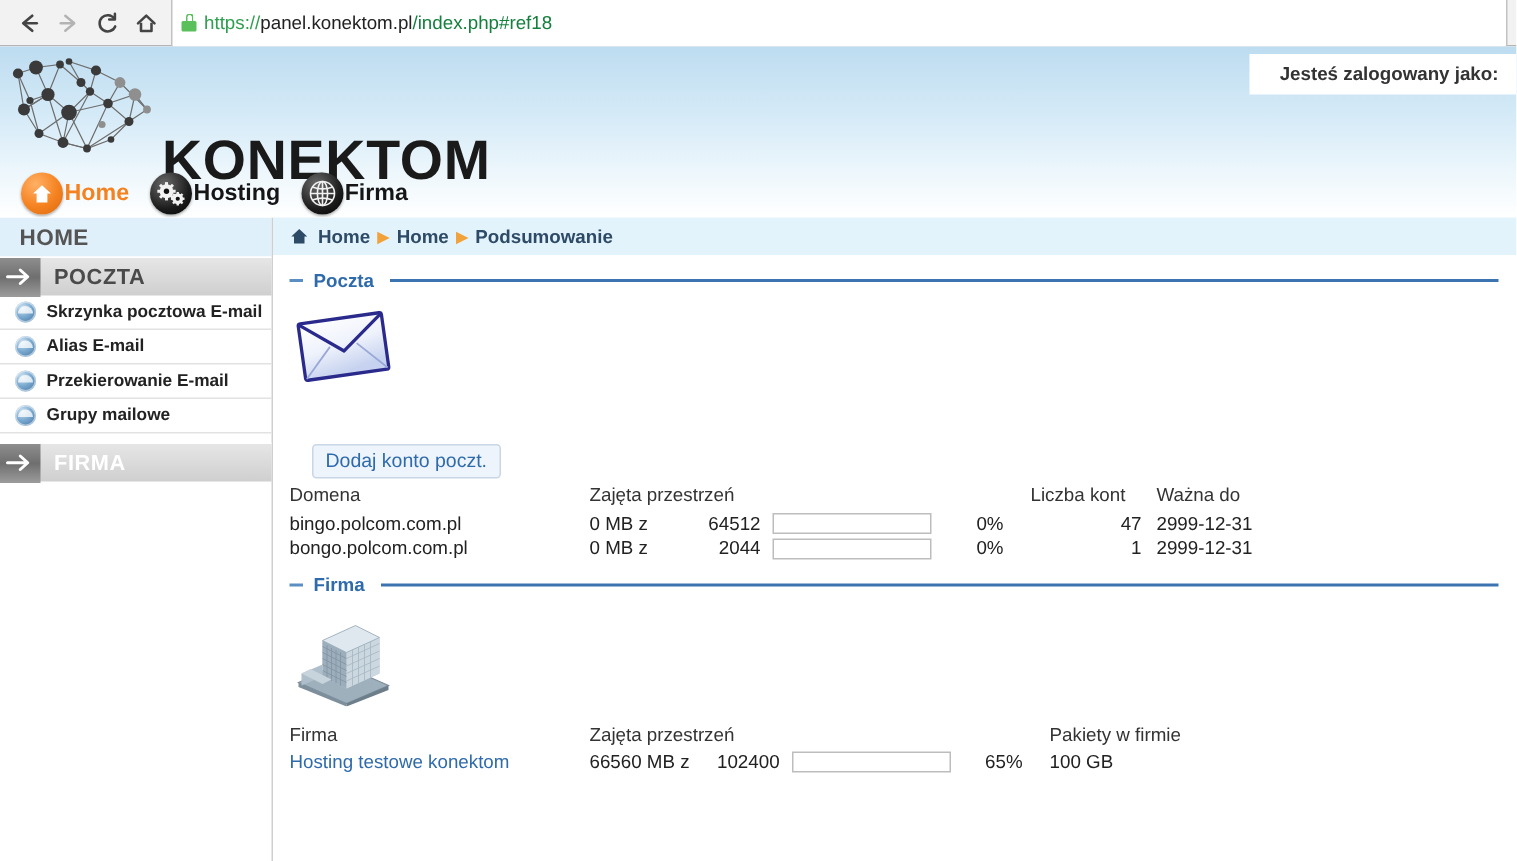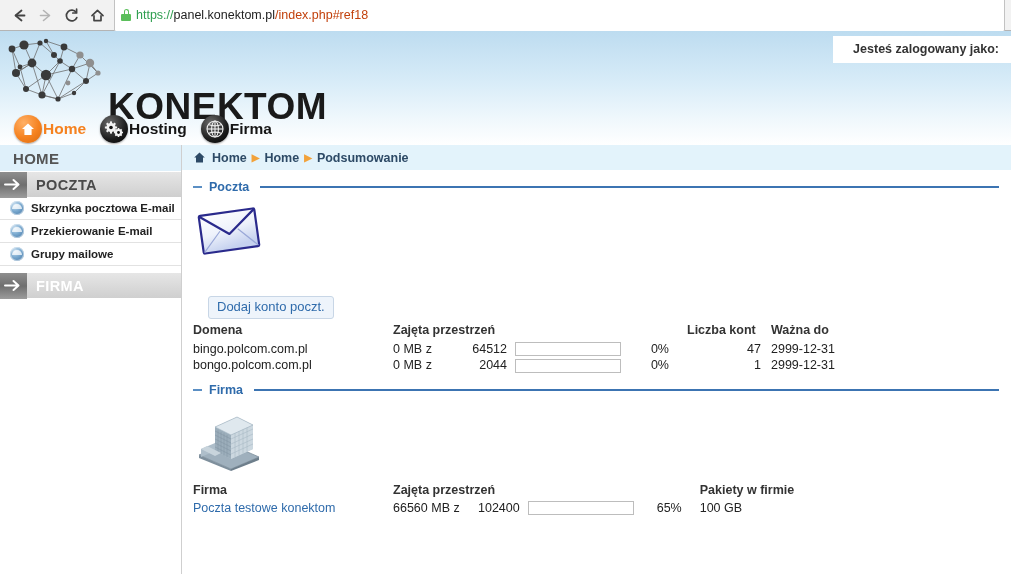--- a/index.html
+++ b/index.html
@@ -53,21 +53,21 @@
   }
   .lock-icon .shackle {
     position: absolute; top: 0; left: 2.5px;
     width: 5px; height: 6px;
     border: 1.5px solid #5bbf5b;
     border-bottom: none;
     border-radius: 3px 3px 0 0;
   }
   .url-scheme { color: #2e9e4f; }
   .url-host { color: #222; }
-  .url-path { color: #c2410c; }
+  .url-path { color: #15803d; }
 
   
   .page { position: relative; width: 1011px; height: 543px; background: #fff; }
 
   
   .site-header {
     position: relative;
     height: 114px;
     background: linear-gradient(to bottom, #bddcf0 0%, #d8ecf8 45%, #eef7fc 75%, #ffffff 100%);
     overflow: hidden;
@@ -245,21 +245,21 @@
     color: #2f6bab;
     font-size: 13px;
     padding: 3px 8px 4px 8px;
     cursor: pointer;
     font-family: "Liberation Sans", sans-serif;
     line-height: 1.1;
   }
 
   table.data { border-collapse: collapse; font-size: 12.5px; margin-top: 4px; }
   table.data th {
-    font-weight: bold; color: #333; text-align: left;
+    font-weight: normal; color: #333; text-align: left;
     padding: 0 0 3px 0; white-space: nowrap;
   }
   table.data td { padding: 1px 0; color: #222; white-space: nowrap; }
   .col-domain { width: 200px; }
   .col-used   { width: 60px;  text-align: left; padding-right: 6px !important; }
   .col-total  { width: 62px;  text-align: right; padding-right: 8px !important; }
   .col-bar    { width: 118px; }
   .col-pct    { width: 54px; text-align: right; padding-right: 18px !important; }
   .col-count  { width: 84px; text-align: right; padding-right: 10px !important; }
   .col-valid  { width: 100px; }
@@ -436,20 +436,24 @@
         </span>
         <span class="sec-label">POCZTA</span>
       </div>
 
       <div class="side-link">
         <span class="side-bullet"></span>
         <span class="side-link-label">Skrzynka pocztowa E-mail</span>
       </div>
       <div class="side-link">
         <span class="side-bullet"></span>
+        <span class="side-link-label">Alias E-mail</span>
+      </div>
+      <div class="side-link">
+        <span class="side-bullet"></span>
         <span class="side-link-label">Przekierowanie E-mail</span>
       </div>
       <div class="side-link">
         <span class="side-bullet"></span>
         <span class="side-link-label">Grupy mailowe</span>
       </div>
 
       <div class="side-section firma" style="margin-top:6px;">
         <span class="arrow-badge">
           <svg width="19" height="13" viewBox="0 0 19 13">
@@ -599,21 +603,21 @@
               <th class="col-domain">Firma</th>
               <th class="col-used th-space" colspan="2">Zajęta przestrzeń</th>
               <th class="col-bar"></th>
               <th class="col-pct"></th>
               <th colspan="2">Pakiety w firmie</th>
             </tr>
           </thead>
           <tbody>
             <tr>
               <td class="col-domain">
-                <span class="firma-link">Poczta testowe konektom</span>
+                <span class="firma-link">Hosting testowe konektom</span>
               </td>
               <td class="col-used">66560 MB z</td>
               <td class="col-total">102400</td>
               <td class="col-bar">
                 <span class="bar-outer">
                   <span class="bar-fill" id="firma-fill" style="width: 65%;"></span>
                 </span>
               </td>
               <td class="col-pct">65%</td>
               <td colspan="2">100 GB</td>

